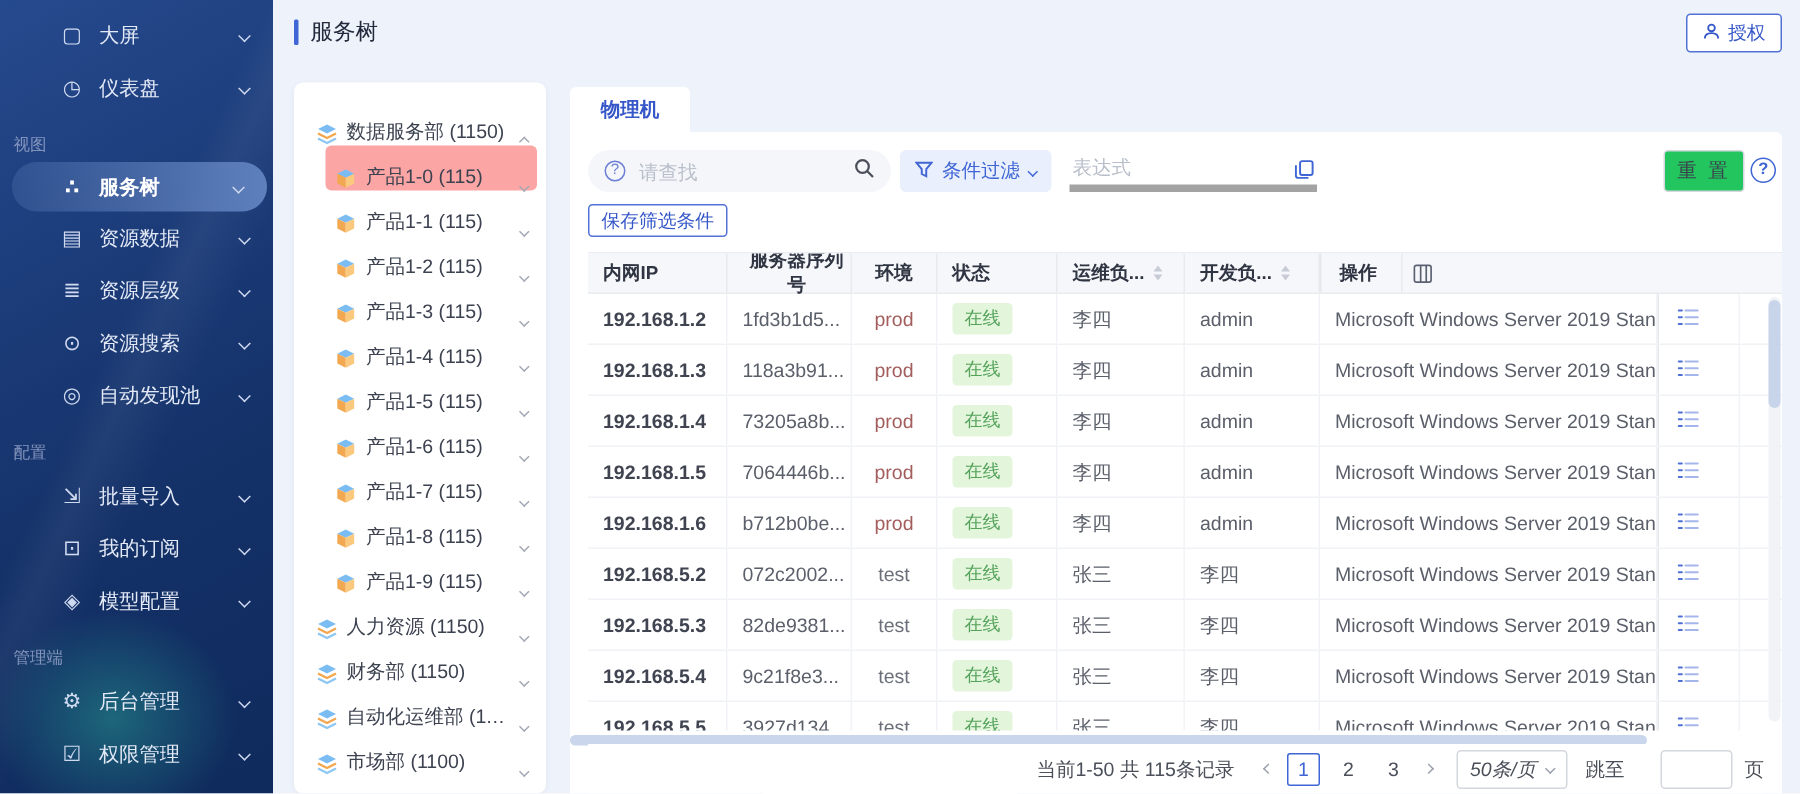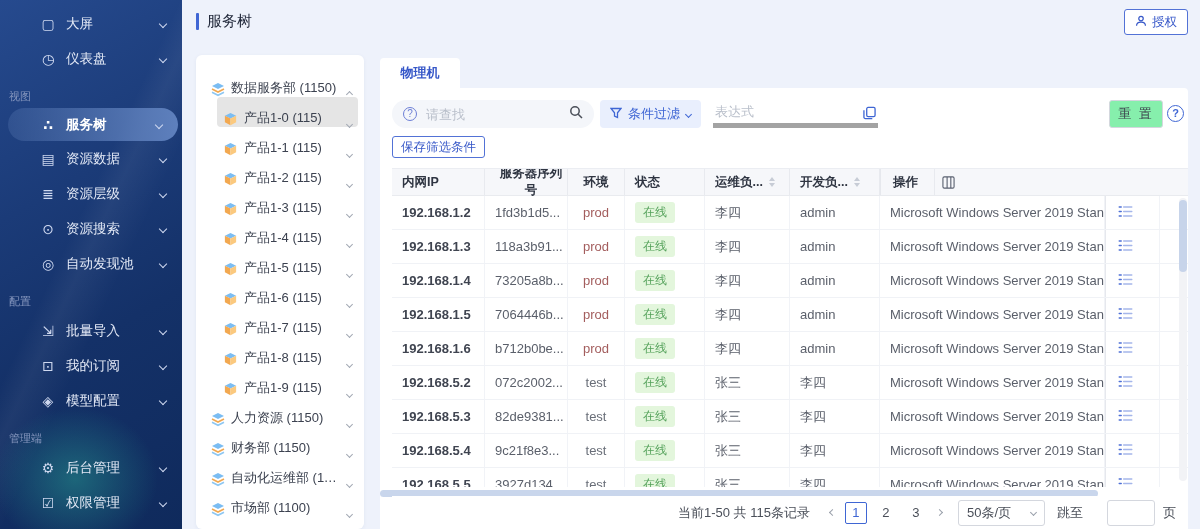--- a/index.html
+++ b/index.html
@@ -68,21 +68,21 @@
   
   .tree-card { position:absolute; left:14px; top:55px; width:168px; height:474px;
     background:#fff; border-radius:6px; box-shadow:0 1px 4px rgba(30,60,120,.06);
     padding:12px 6px 0 8px; overflow:hidden; }
   .tree-row { display:flex; align-items:flex-end; height:30px; padding:0 6px; font-size:13px;
     color:#3c4250; cursor:pointer; border-radius:4px; white-space:nowrap; }
   .tree-row .t-icon { flex:none; width:17px; margin-right:4px; display:flex; align-items:center; }
   .tree-row .t-label { flex:1; overflow:hidden; text-overflow:ellipsis; }
   .tree-row .chev { color:#a2a8b3; margin-left:4px; flex:none; }
   .tree-children { padding-left:13px; }
-  .tree-row.selected { background:#e5e5e5; }
+  .tree-row.selected { background:#fca5a5; }
 
   
   .content { position:absolute; left:198px; top:58px; right:12px; bottom:0; }
   .tab { width:80px; height:30px; background:#fff; border-radius:4px 4px 0 0;
     display:flex; align-items:center; justify-content:center;
     color:#3657c8; font-size:13px; font-weight:bold; cursor:pointer; }
   .panel { position:absolute; top:30px; left:0; right:0; bottom:0; background:#fff;
     border-radius:0 4px 0 0; padding:12px 12px 0; }
 
   .toolbar { position:relative; height:28px; display:flex; align-items:center; }
@@ -93,21 +93,21 @@
   .search-input { flex:1; min-width:0; border:none; background:transparent; outline:none;
     font-size:13px; color:#333; font-family:inherit; }
   .search-input::placeholder { color:#b9bfca; }
   .filter-btn { margin-left:6px; height:28px; padding:0 10px; background:#e9effd; border-radius:4px;
     display:inline-flex; align-items:center; gap:6px; color:#3f66d4; font-size:13px; cursor:pointer; }
   .expr-wrap { margin-left:12px; position:relative; width:165px; height:28px; }
   .expr-input { width:100%; height:100%; border:none; border-bottom:5px solid #a3a3a3;
     background:transparent; outline:none; font-size:13px; padding:0 24px 0 2px; font-family:inherit; }
   .expr-input::placeholder { color:#b9bfca; }
   .expr-copy { position:absolute; right:2px; top:6px; cursor:pointer; }
-  .reset-btn { position:absolute; right:13px; top:0; width:54px; height:28px; background:#86efac;
+  .reset-btn { position:absolute; right:13px; top:0; width:54px; height:28px; background:#22c55e;
     border:1px solid #d4d7de; border-radius:3px; color:#3c414d; font-size:13px;
     display:inline-flex; align-items:center; justify-content:center; letter-spacing:2px; cursor:pointer; }
   .help-icon { position:absolute; right:-8px; top:5px; width:17px; height:17px;
     border:1.5px solid #3f66d4; border-radius:50%; color:#3f66d4; font-size:11px; font-weight:bold;
     line-height:14px; text-align:center; cursor:pointer; }
 
   .save-filter-btn { margin-top:8px; height:22px; padding:0 8px; background:#fff;
     border:1px solid #5272d6; border-radius:3px; color:#3657c8; font-size:12.5px;
     display:inline-flex; align-items:center; cursor:pointer; }
 
@@ -148,21 +148,21 @@
   .pagination { position:absolute; left:12px; right:12px; bottom:0; height:33px;
     display:flex; align-items:center; justify-content:flex-end; font-size:13px; color:#4a4f59;
     background:#fff; }
   .pg-summary { margin-right:14px; }
   .pg-nav { color:#9aa0ab; padding:0 6px; cursor:pointer; display:inline-flex; align-items:center; }
   .pg-pages { display:inline-flex; align-items:center; }
   .pg-page { min-width:22px; height:22px; line-height:22px; text-align:center; margin:0 4px;
     border-radius:2px; cursor:pointer; }
   .pg-page.current { border:1px solid var(--accent,#3f66d4); color:var(--accent,#3f66d4); line-height:20px; }
   .pg-size { margin-left:10px; height:26px; padding:0 8px; border:1px solid #d4d7de; border-radius:3px;
-    display:inline-flex; align-items:center; gap:20px; cursor:pointer; color:#4a4f59; }
+    display:inline-flex; align-items:center; gap:7px; cursor:pointer; color:#4a4f59;font-style:italic; }
   .pg-size .chev { color:#9aa0ab; }
   .pg-jump-label { margin:0 24px 0 12px; }
   .pg-jump-input { width:48px; height:26px; border:1px solid #d4d7de; border-radius:3px;
     outline:none; font-size:13px; padding:0 6px; font-family:inherit; }
   .pg-page-label { margin-left:8px; }
 </style>
 </head>
 <body>
 
 <div class="sidebar">

